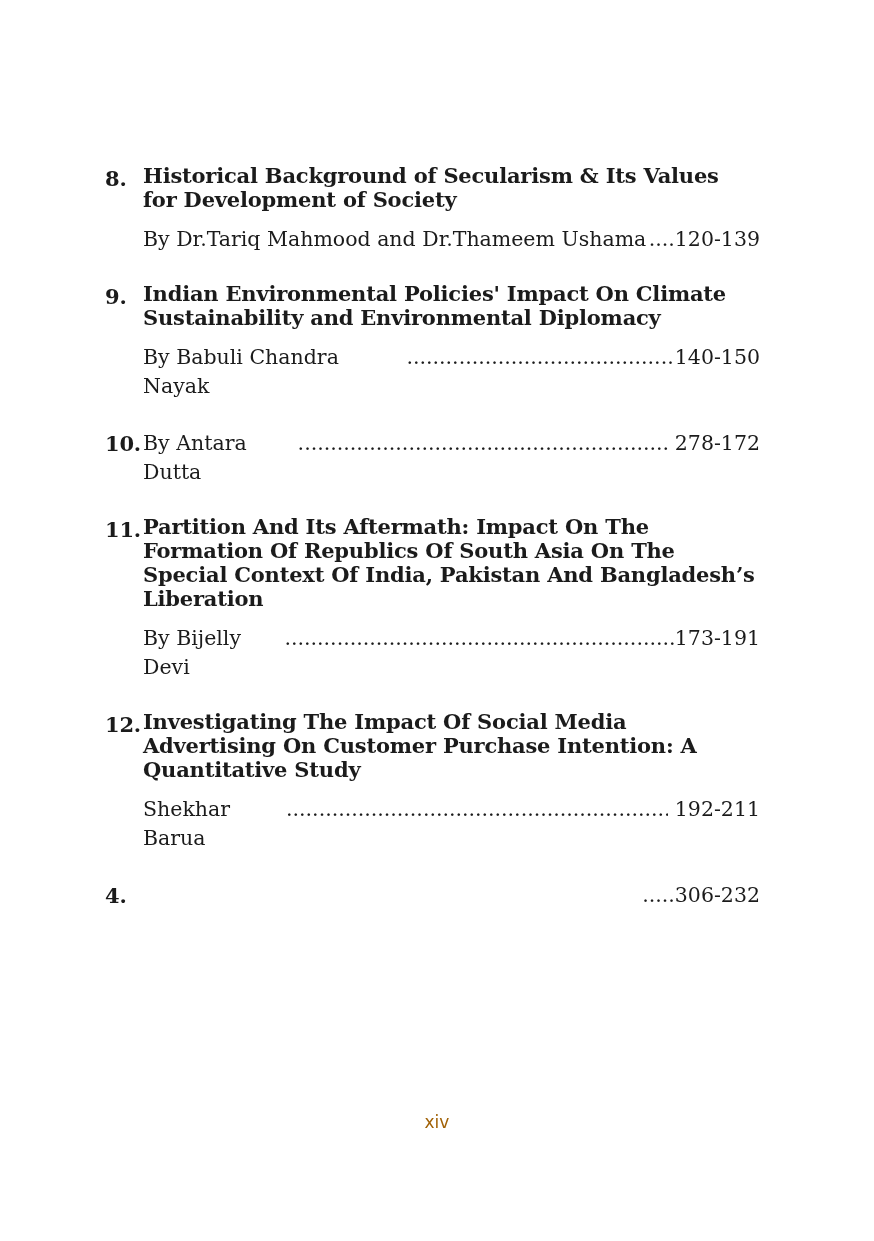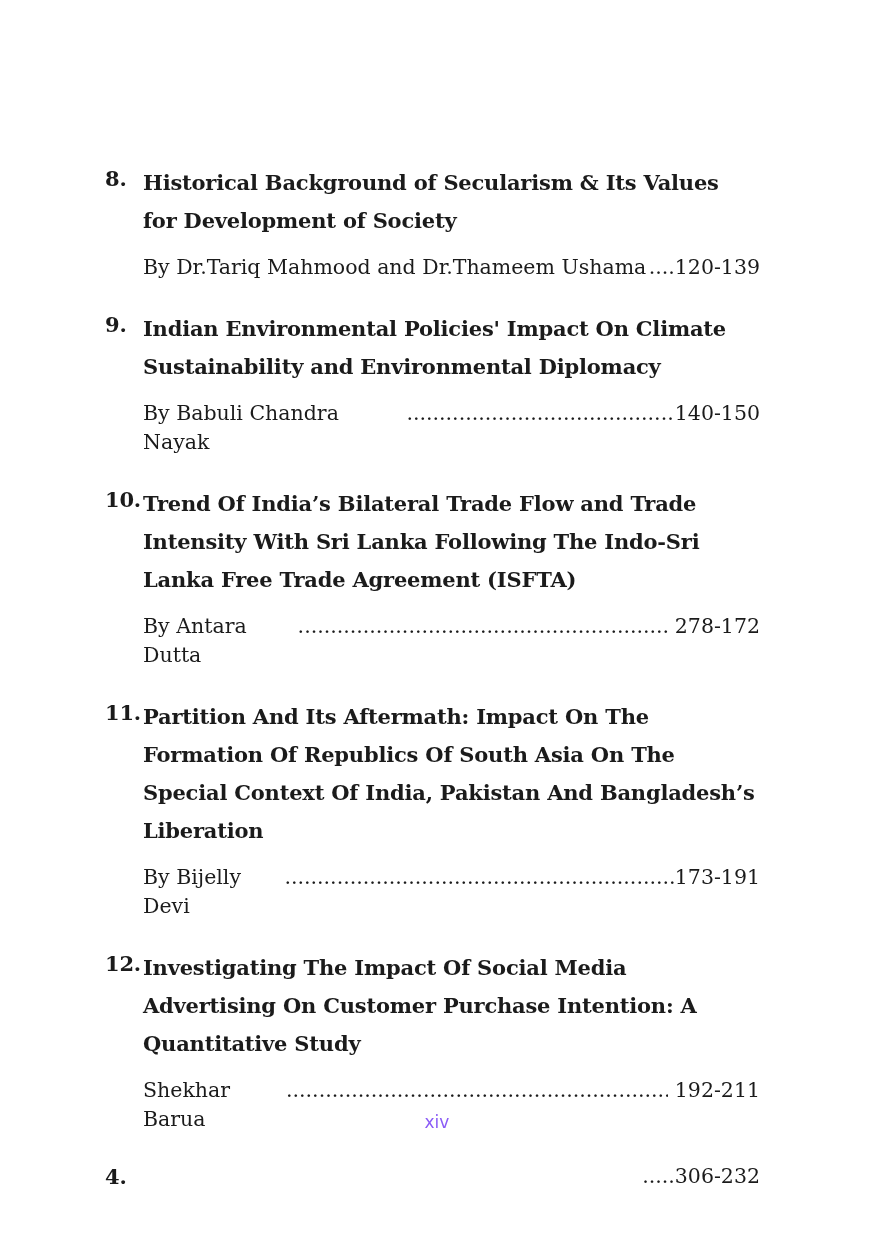--- a/index.html
+++ b/index.html
@@ -28,21 +28,21 @@
     font-weight:700;
     line-height:30px;
     letter-spacing:-0.2px;
     font-variant-numeric:oldstyle-nums;
   }
   .body{ flex:1; min-width:0; }
   .title{
     margin:0 0 13px 0;
     font-size:21px;
     font-weight:700;
-    line-height:38px;
+    line-height:24px;
     letter-spacing:-0.2px;
     white-space:pre-line;
     font-variant-numeric:oldstyle-nums;
   }
   .byline{
     display:flex;
     align-items:baseline;
     font-size:20.5px;
     font-weight:400;
     line-height:29px;
@@ -57,21 +57,21 @@
     white-space:pre;
   }
   .pages{ flex:none; white-space:pre; }
   .footer{
     position:absolute;
     left:0; top:1112px;
     width:874px;
     text-align:center;
     font-family:"DejaVu Sans", sans-serif;
     font-size:17px;
-    color:#8b5cf6;
+    color:#a16207;
   }
 </style>
 </head>
 <body>
 
 <div class="page">
   <main class="toc">
 
     <section class="entry">
       <div class="num">8.</div>
@@ -95,23 +95,20 @@
           <span class="by-text">By Babuli Chandra Nayak</span>
           <span class="leader">..........................................</span>
           <span class="pages">140-150</span>
         </div>
       </div>
     </section>
 
     <section class="entry">
       <div class="num">10.</div>
       <div class="body">
-        <h2 class="title">Trend Of India’s Bilateral Trade Flow and Trade
-Intensity With Sri Lanka Following The Indo-Sri
-Lanka Free Trade Agreement (ISFTA)</h2>
         <div class="byline">
           <span class="by-text">By Antara Dutta</span>
           <span class="leader">..............................................................</span>
           <span class="pages"> 278-172</span>
         </div>
       </div>
     </section>
 
     <section class="entry">
       <div class="num">11.</div>

